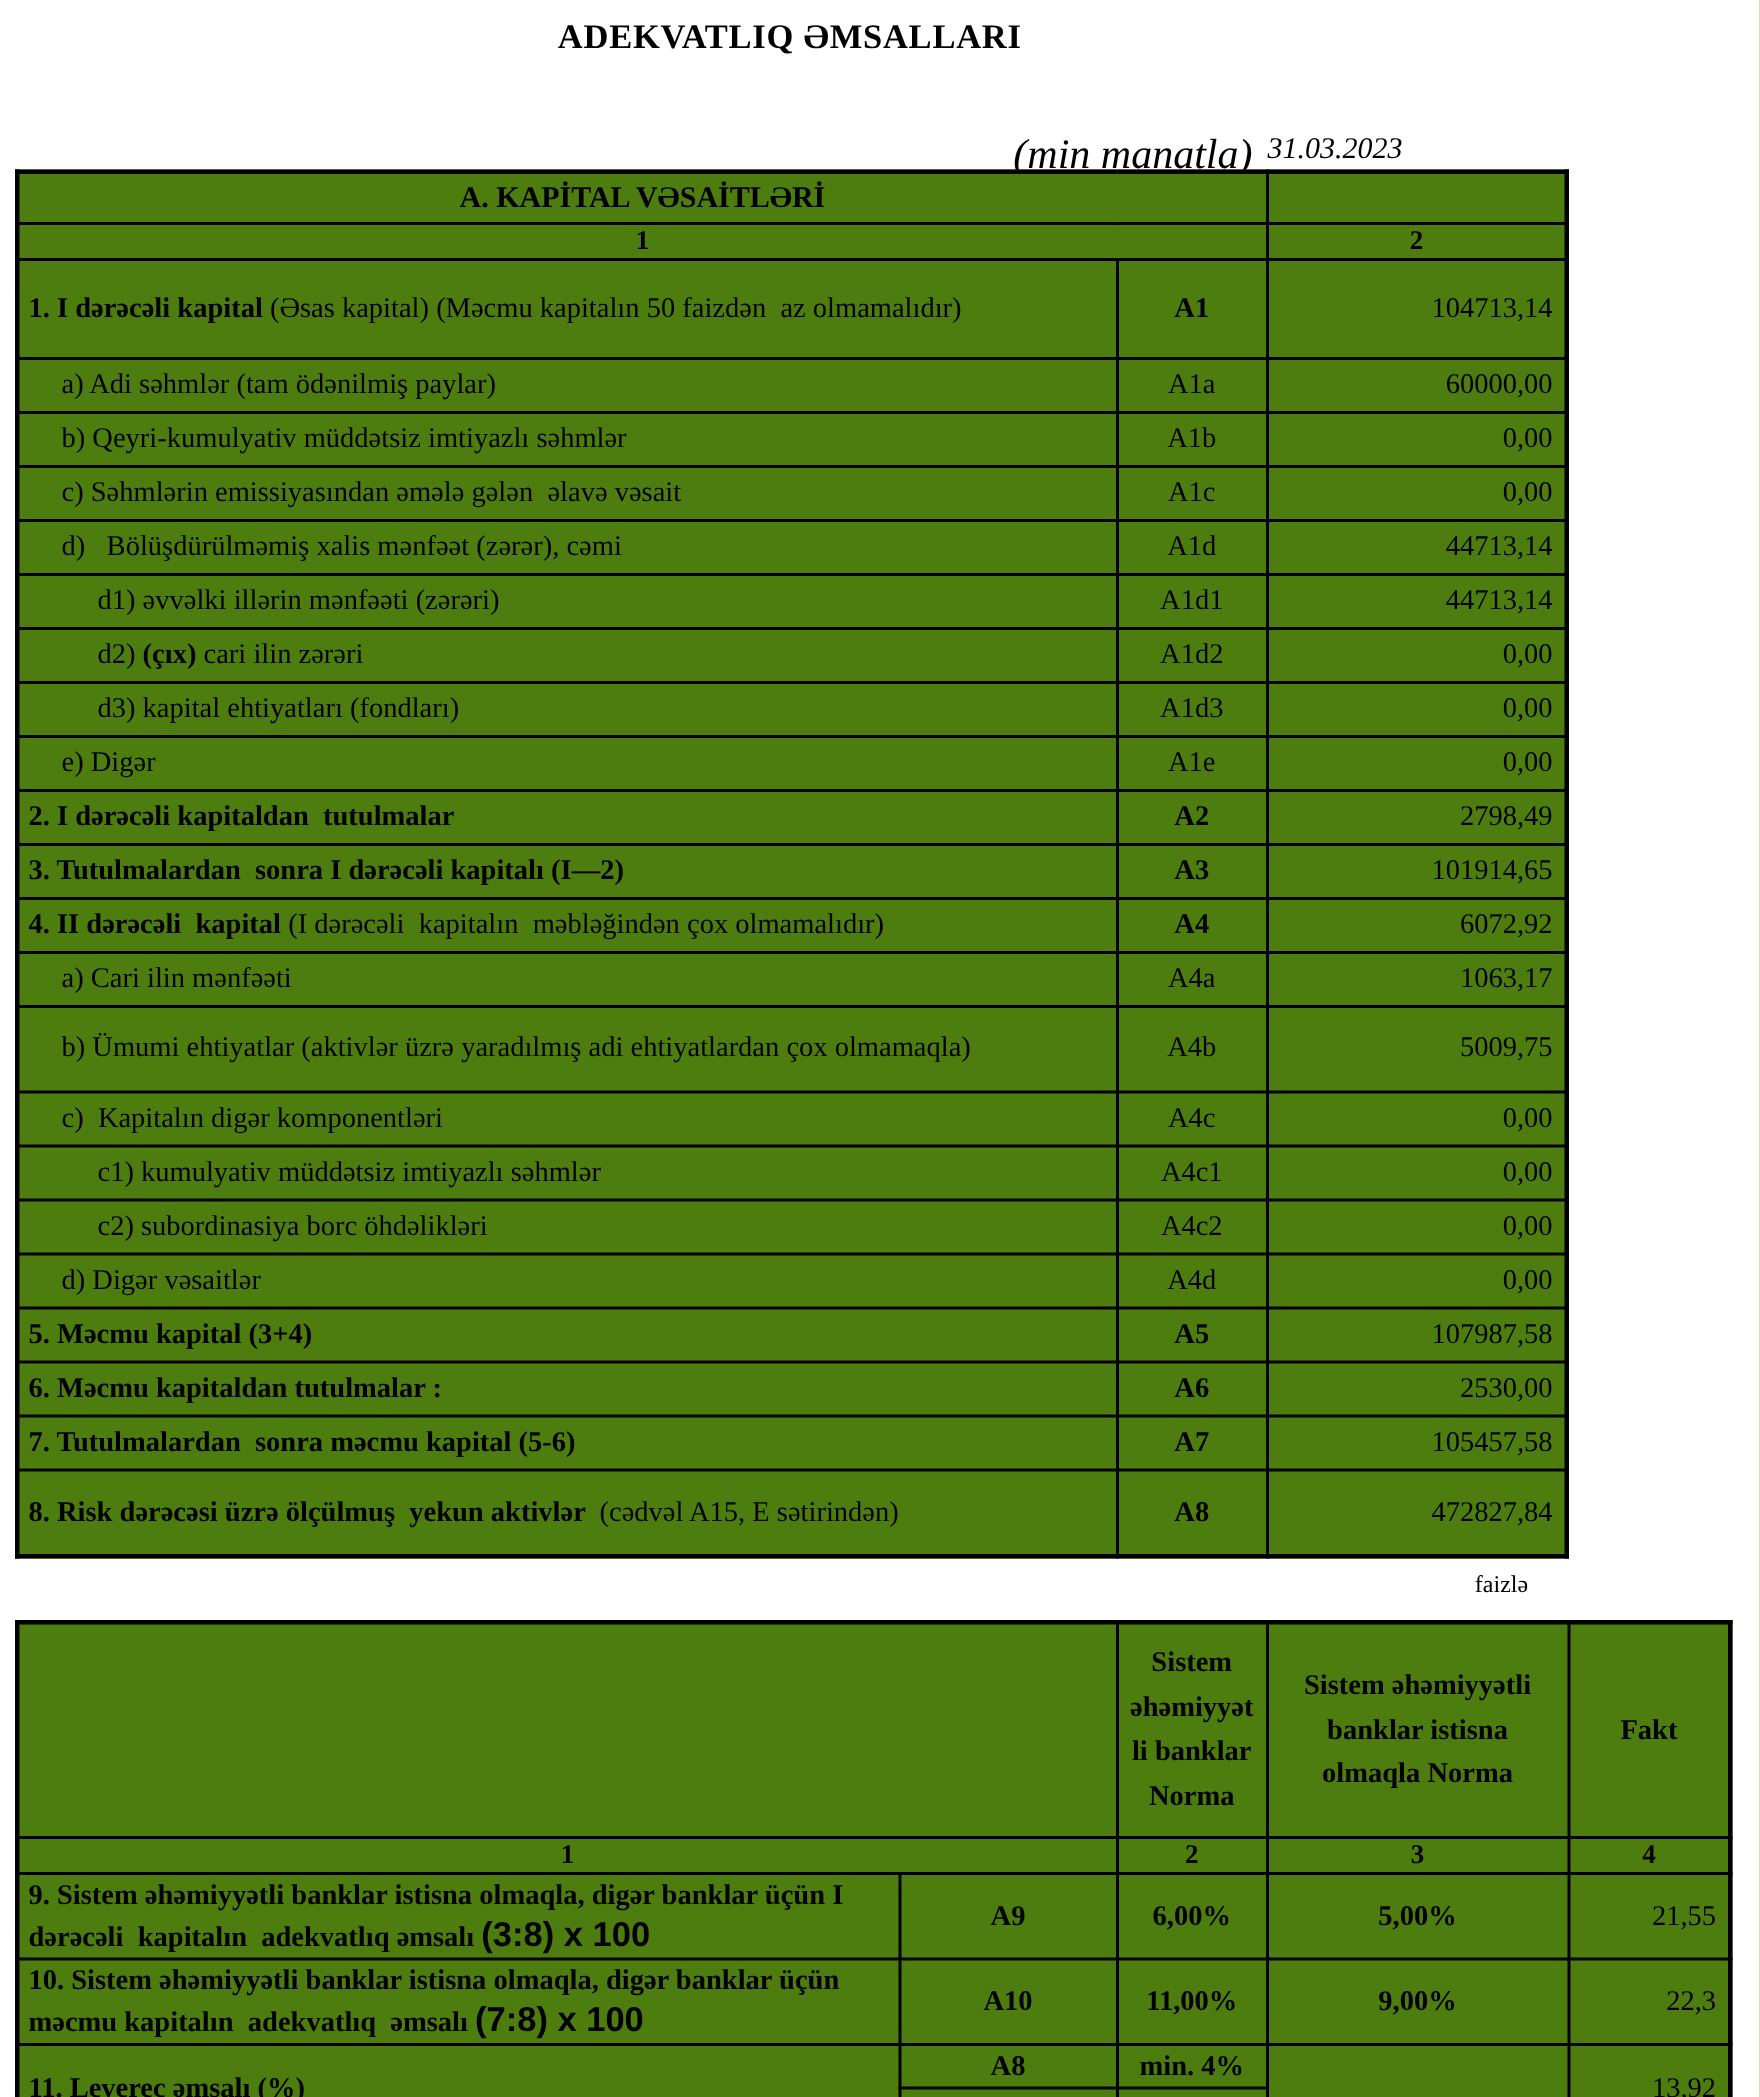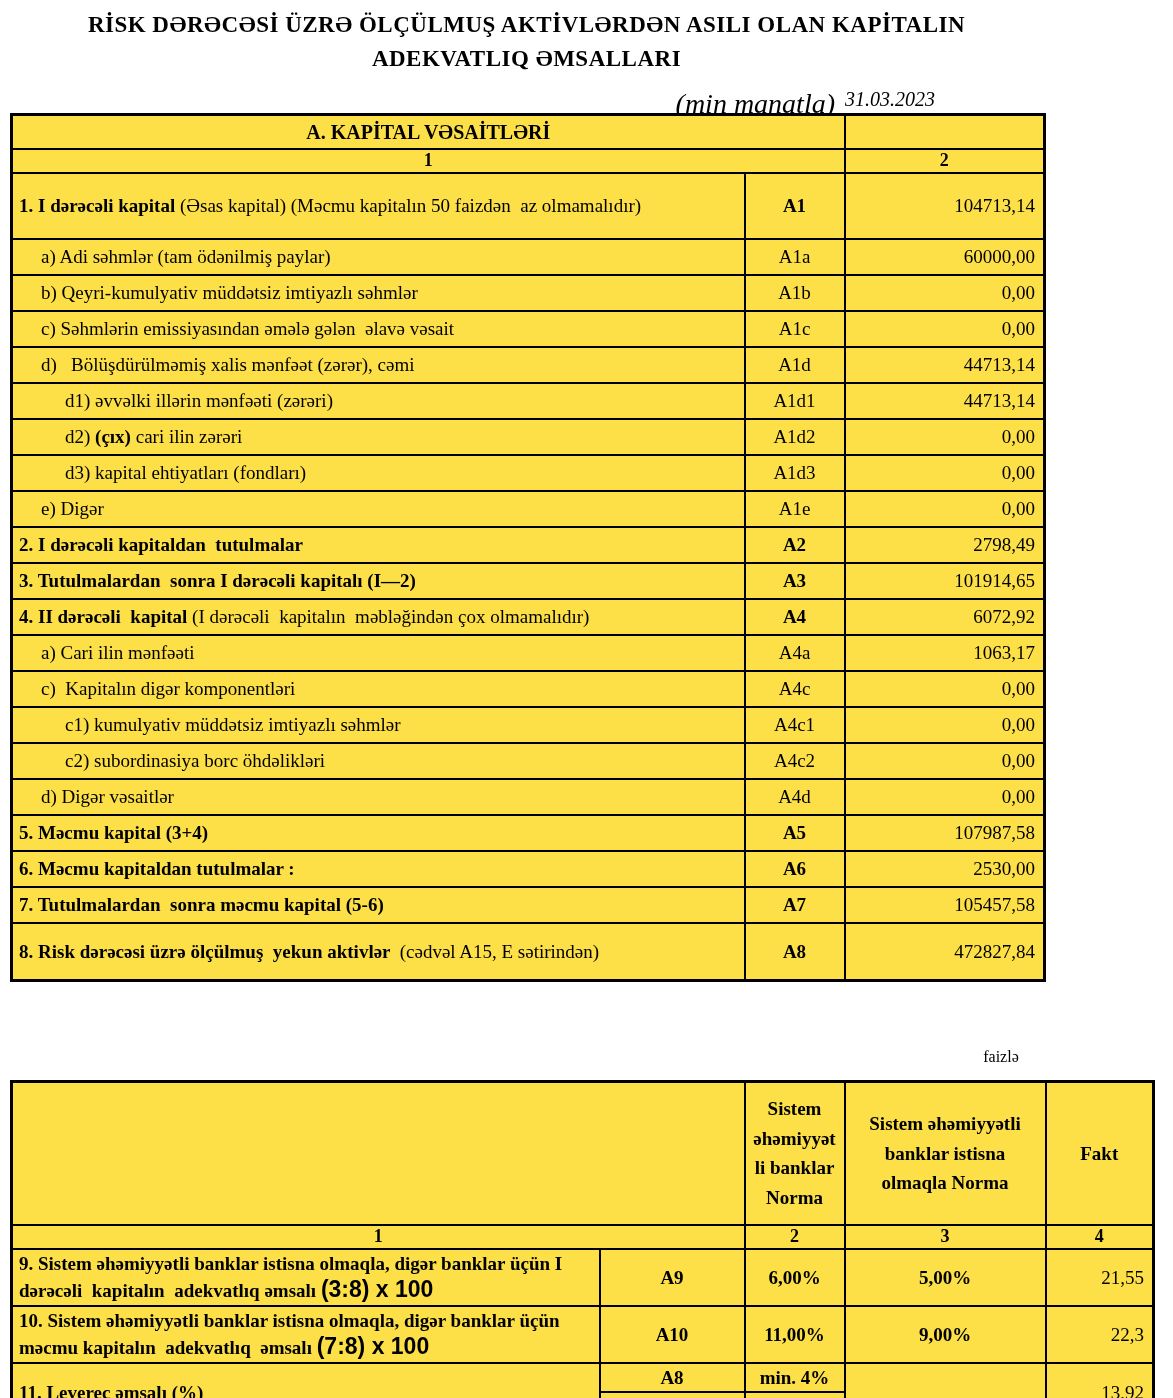--- a/index.html
+++ b/index.html
@@ -8,21 +8,21 @@
   .page { position:relative; width:1173px; height:1398px; overflow:hidden; }
 
   .title { position:absolute; left:10px; top:8px; width:1033px; text-align:center;
            font-weight:bold; font-size:23px; line-height:34px; letter-spacing:0.5px; }
   .unit-note { position:absolute; left:600px; top:88px; width:235px; text-align:right;
                font-style:italic; font-size:28px; }
   .report-date { position:absolute; left:845px; top:88px; width:190px; text-align:left;
                  font-style:italic; font-size:20px; }
   .faizle { position:absolute; left:850px; top:1048px; width:302px; text-align:center; font-size:16px; }
 
-  table { border-collapse:collapse; table-layout:fixed; background:#fde047; position:absolute; }
+  table { border-collapse:collapse; table-layout:fixed; background:#4d7c0f; position:absolute; }
   td { border:2px solid #000; font-size:19px; line-height:1.22; padding:2px 6px;
        vertical-align:middle; overflow:hidden; }
   .t1 { left:10px; top:113px; width:1033px; border:3px solid #000; }
   .t2 { left:10px; top:1080px; width:1142px; border:3px solid #000; }
 
   tr.sec-h td { font-weight:bold; text-align:center; font-size:20px; height:34px; }
   tr.numrow td { font-weight:bold; text-align:center; height:24px; padding:0 6px; font-size:18px; }
 
   tr.r36 { height:36px; } tr.r66 { height:66px; } tr.r57 { height:57px; } tr.r58 { height:58px; }
   td.lvl0 { padding-left:6px; }
@@ -43,21 +43,20 @@
   td.desc2 { padding-left:6px; font-weight:bold; }
   td.normc { text-align:center; font-weight:bold; }
   td.fact  { text-align:right; padding-right:8px; }
 </style>
 </head>
 <body>
 
 <div class="page">
 
   <div class="title">
-    <div>RİSK DƏRƏCƏSİ ÜZRƏ ÖLÇÜLMUŞ AKTİVLƏRDƏN ASILI OLAN KAPİTALIN</div>
     <div>ADEKVATLIQ ƏMSALLARI</div>
   </div>
 
   <div class="unit-note">(min manatla)</div>
   <div class="report-date">31.03.2023</div>
 
   <table class="t1">
     <colgroup>
         <col style="width:733px">
         <col style="width:100px">
@@ -130,20 +129,25 @@
     </tr>
     <tr class="r36">
       <td class="lvl0"><span class="seg"></span><span class="b">4. II dərəcəli  kapital</span><span class="seg"> (I dərəcəli  kapitalın  məbləğindən çox olmamalıdır)</span></td>
       <td class="code cb">A4</td>
       <td class="val">6072,92</td>
     </tr>
     <tr class="r36">
       <td class="lvl1"><span class="seg">a) Cari ilin mənfəəti</span><span class="b"></span><span class="seg"></span></td>
       <td class="code">A4a</td>
       <td class="val">1063,17</td>
+    </tr>
+    <tr class="r57">
+      <td class="lvl1"><span class="seg">b) Ümumi ehtiyatlar (aktivlər üzrə yaradılmış adi ehtiyatlardan çox olmamaqla)</span><span class="b"></span><span class="seg"></span></td>
+      <td class="code">A4b</td>
+      <td class="val">5009,75</td>
     </tr>
     <tr class="r36">
       <td class="lvl1"><span class="seg">c)  Kapitalın digər komponentləri</span><span class="b"></span><span class="seg"></span></td>
       <td class="code">A4c</td>
       <td class="val">0,00</td>
     </tr>
     <tr class="r36">
       <td class="lvl2"><span class="seg">c1) kumulyativ müddətsiz imtiyazlı səhmlər</span><span class="b"></span><span class="seg"></span></td>
       <td class="code">A4c1</td>
       <td class="val">0,00</td>

